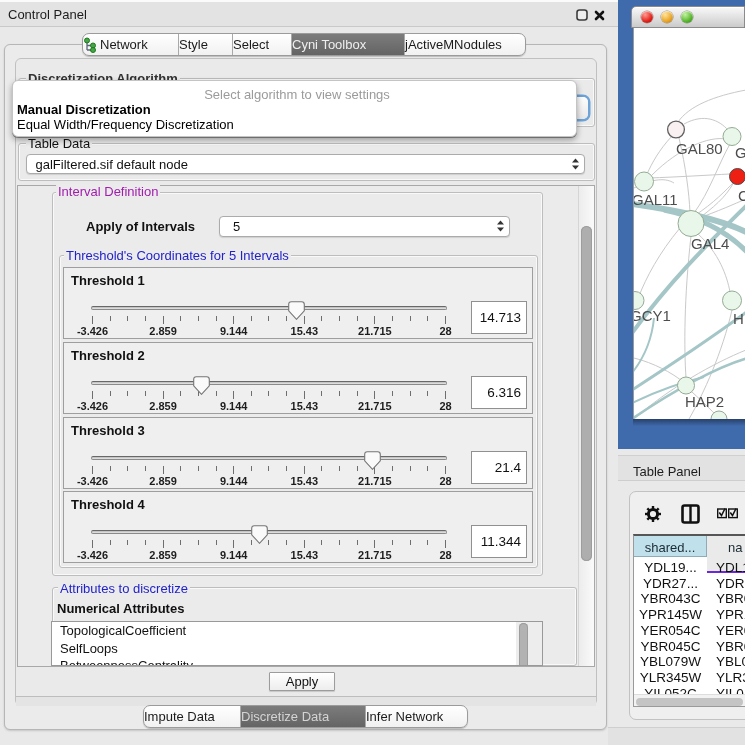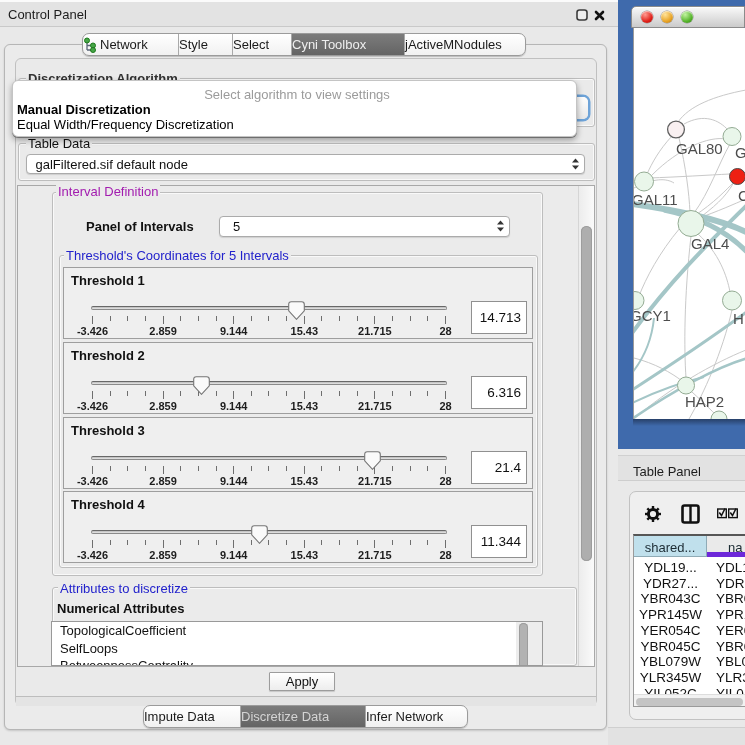--- a/index.html
+++ b/index.html
@@ -45,21 +45,21 @@
 #mactb{position:absolute;left:0;top:0;width:114px;height:22px;background:linear-gradient(#f9f9f9,#cbcbcb);border:1px solid #8b8b8b;border-radius:5px 0 0 0;box-shadow:inset 0 1px 0 #fff}
 .tl{position:absolute;top:11px;width:12px;height:12px;border-radius:50%;transform:translate(-50%,-50%)}
 #canvas{position:absolute;left:2px;top:22px;width:112px;height:391px;background:#fff;border-left:1px solid #9a9a9a}
 #winshadow{position:absolute;left:633px;top:418.5px;width:112px;height:7px;background:linear-gradient(rgba(20,30,50,.55),rgba(40,60,100,0))}
 
 #tpbar{position:absolute;left:618px;top:455px;width:127px;height:26px;background:#e2e2e2;border-top:1px solid #d0d0d0;border-bottom:1px solid #cecece}
 #tpbar .t{position:absolute;left:15px;top:8px;font-size:13px;color:#1c1c1c}
 #tsub{position:absolute;left:629px;top:490.5px;width:130px;height:229.5px;background:#efefef;border:1px solid #c2c2c2;border-radius:7px}
 #ttable{position:absolute;left:633px;top:534px;width:112px;height:173px;border:1px solid #9a9a9a;border-top:2px solid #565656;border-right:none;background:#fff;overflow:hidden}
 .th1{position:absolute;left:0;top:0;width:73px;height:21px;background:#c0e0ec;border-right:1px solid #8fabb6;border-bottom:1px solid #8fabb6;font-size:13px;color:#1b2b33;text-align:center;line-height:24px}
-.th2{position:absolute;left:73px;top:0;width:39px;height:21px;background:#eaeaea;border-bottom:5px solid #6d28d9;font-size:13px;color:#1b2b33;line-height:24px;padding-left:21px}
+.th2{position:absolute;left:73px;top:0;width:39px;height:37px;background:#eaeaea;border-bottom:2px solid #6d28d9;font-size:13px;color:#1b2b33;line-height:24px;padding-left:21px}
 .trow{position:absolute;width:112px;height:15.7px;font-size:13.5px;color:#111;line-height:15.7px}
 .trow .c1{position:absolute;left:0;width:73px;text-align:center}
 .trow .c2{position:absolute;left:82px}
 #hsb{position:absolute;left:0;top:158px;width:112px;height:13px;background:#f2f2f2;border-top:1px solid #ddd}
 #hsb .th{position:absolute;left:2px;top:2.5px;width:107px;height:8px;border-radius:4px;background:#c4c4c4}
 
 #bstrip{position:absolute;left:608px;top:727px;width:137px;height:18px;background:#e2e2e2;border-top:1px solid #cfcfcf}
 .icon{position:absolute}
 </style></head><body>
 <div id="app">
@@ -106,21 +106,21 @@
         <path d="M4.5 12 L1 8 H8 z" fill="#333"></path>
       </svg>
     </div>
 
   <div class="abs" style="left:17px;top:185px;width:578px;height:482px;border:1px solid #a8a8a8;background:#ebebeb"></div>
   <div class="abs" style="left:578px;top:186px;width:16px;height:480px;background:linear-gradient(90deg,#ececec,#fafafa);border-left:1px solid #d5d5d5"></div>
   <div class="sbthumb" style="left:580.5px;top:226px;width:11px;height:335px"></div>
 
   <div class="grp" style="left:52px;top:192px;width:491px;height:384px"></div>
   <div class="glab" style="left:56px;top:184px;color:#a21caf">Interval Definition</div>
-  <div class="abs" style="left:86px;top:219px;font-size:13px;font-weight:bold;color:#111">Panel of Intervals</div>
+  <div class="abs" style="left:86px;top:219px;font-size:13px;font-weight:bold;color:#111">Apply of Intervals</div>
   <div class="combo" style="left:219px;top:216px;width:291px;height:20.5px">
       <span class="ct" style="left:13px">5</span>
     <svg width="9" height="13" viewBox="0 0 9 13">
         <path d="M4.5 1 L8 5 H1 z" fill="#333"></path>
         <path d="M4.5 12 L1 8 H8 z" fill="#333"></path>
       </svg>
     </div>
 
   <div class="grp" style="left:59px;top:255px;width:479px;height:313px"></div>
   <div class="glab" style="left:64px;top:248px;color:#2222cc">Threshold's Coordinates for 5 Intervals</div>

